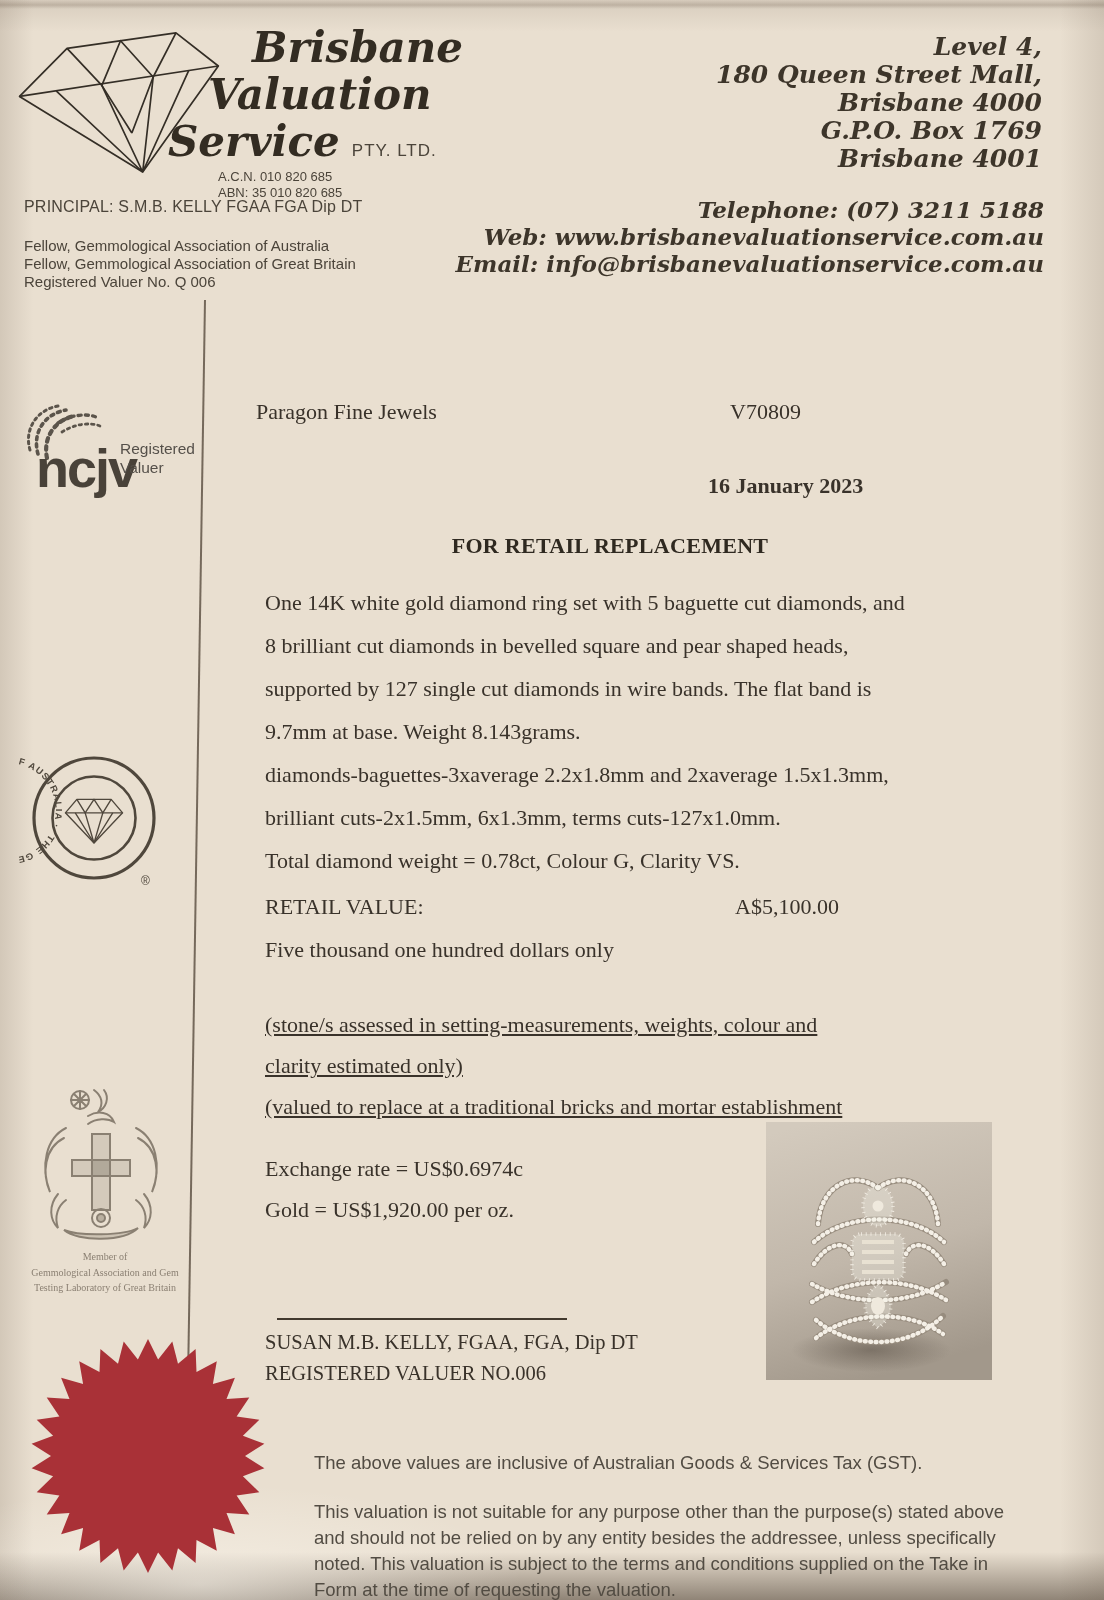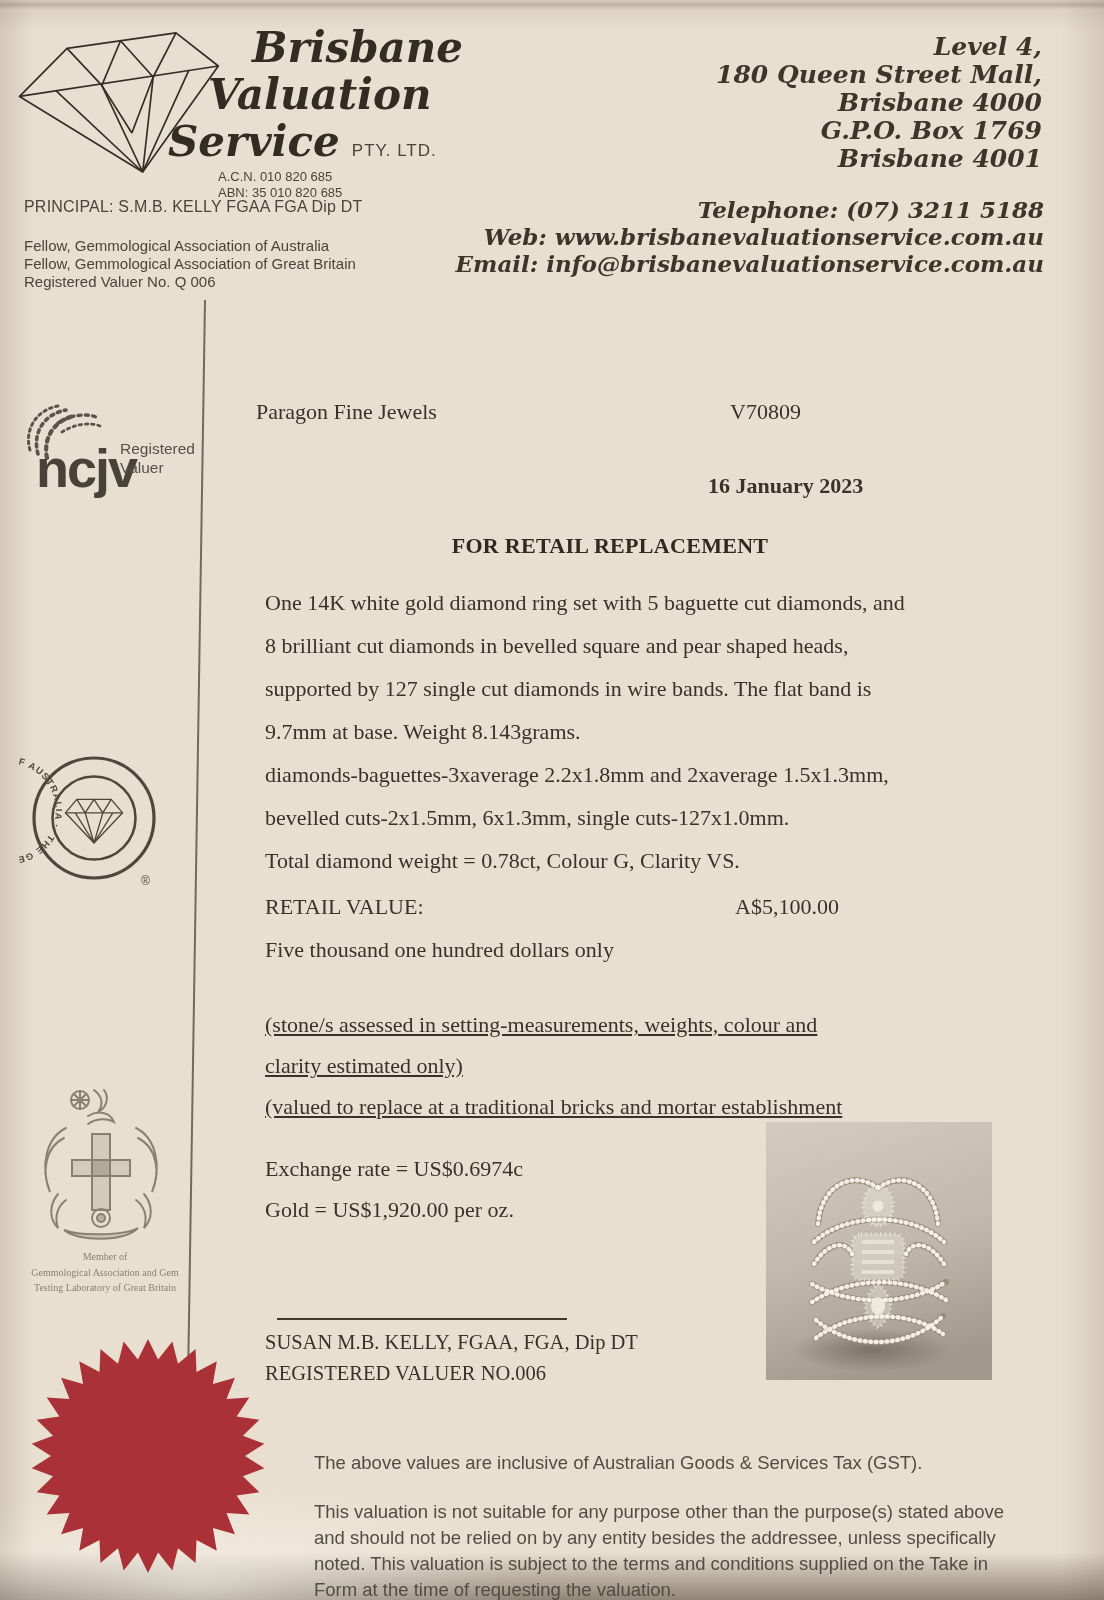--- a/index.html
+++ b/index.html
@@ -183,21 +183,21 @@
   <div class="abs title">
     <div>FOR RETAIL REPLACEMENT</div>
   </div>
 
   <div class="abs desc">
     <div>One 14K white gold diamond ring set with 5 baguette cut diamonds, and</div>
     <div>8 brilliant cut diamonds in bevelled square and pear shaped heads,</div>
     <div>supported by 127 single cut diamonds in wire bands.  The flat band is</div>
     <div>9.7mm at base.  Weight 8.143grams.</div>
     <div>diamonds-baguettes-3xaverage 2.2x1.8mm and 2xaverage 1.5x1.3mm,</div>
-    <div>bevelled cuts-2x1.5mm, 6x1.3mm, single cuts-127x1.0mm.</div>
+    <div>brilliant cuts-2x1.5mm, 6x1.3mm, terms cuts-127x1.0mm.</div>
     <div>Total diamond weight = 0.78ct, Colour G, Clarity VS.</div>
   </div>
 
   <div class="abs retailrow">
     <span>RETAIL VALUE:</span>
     <span class="amount">A$5,100.00</span>
   </div>
   <div class="abs words">Five thousand one hundred dollars only</div>
 
   <div class="abs notes">

